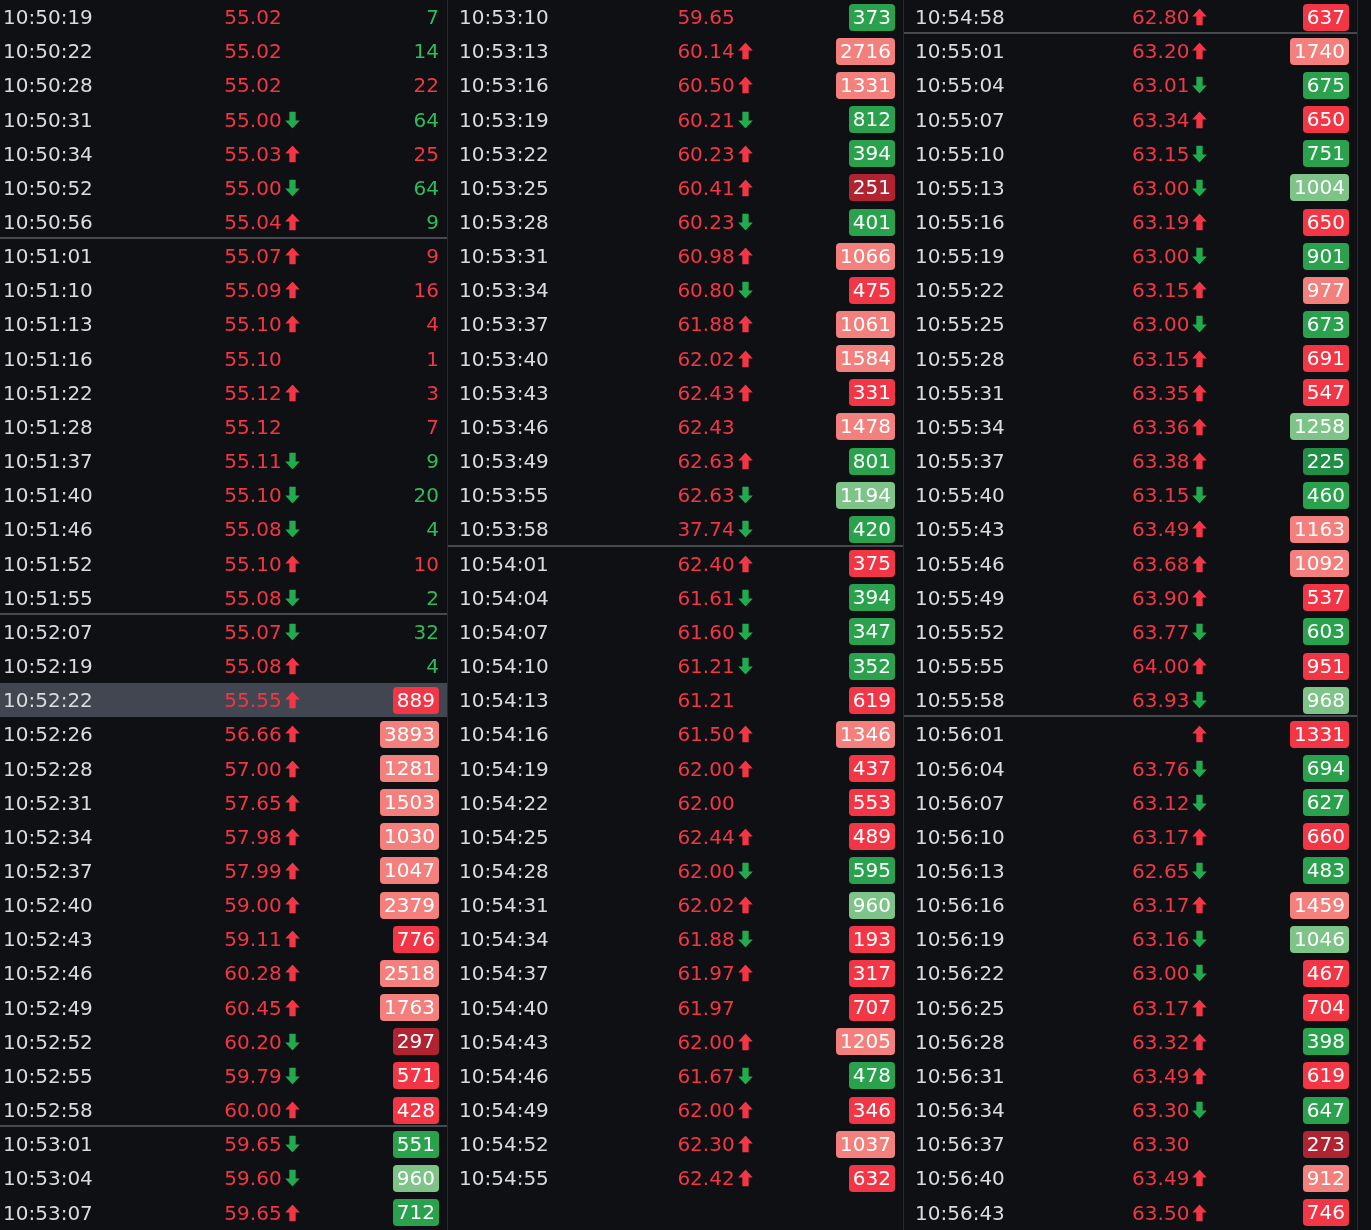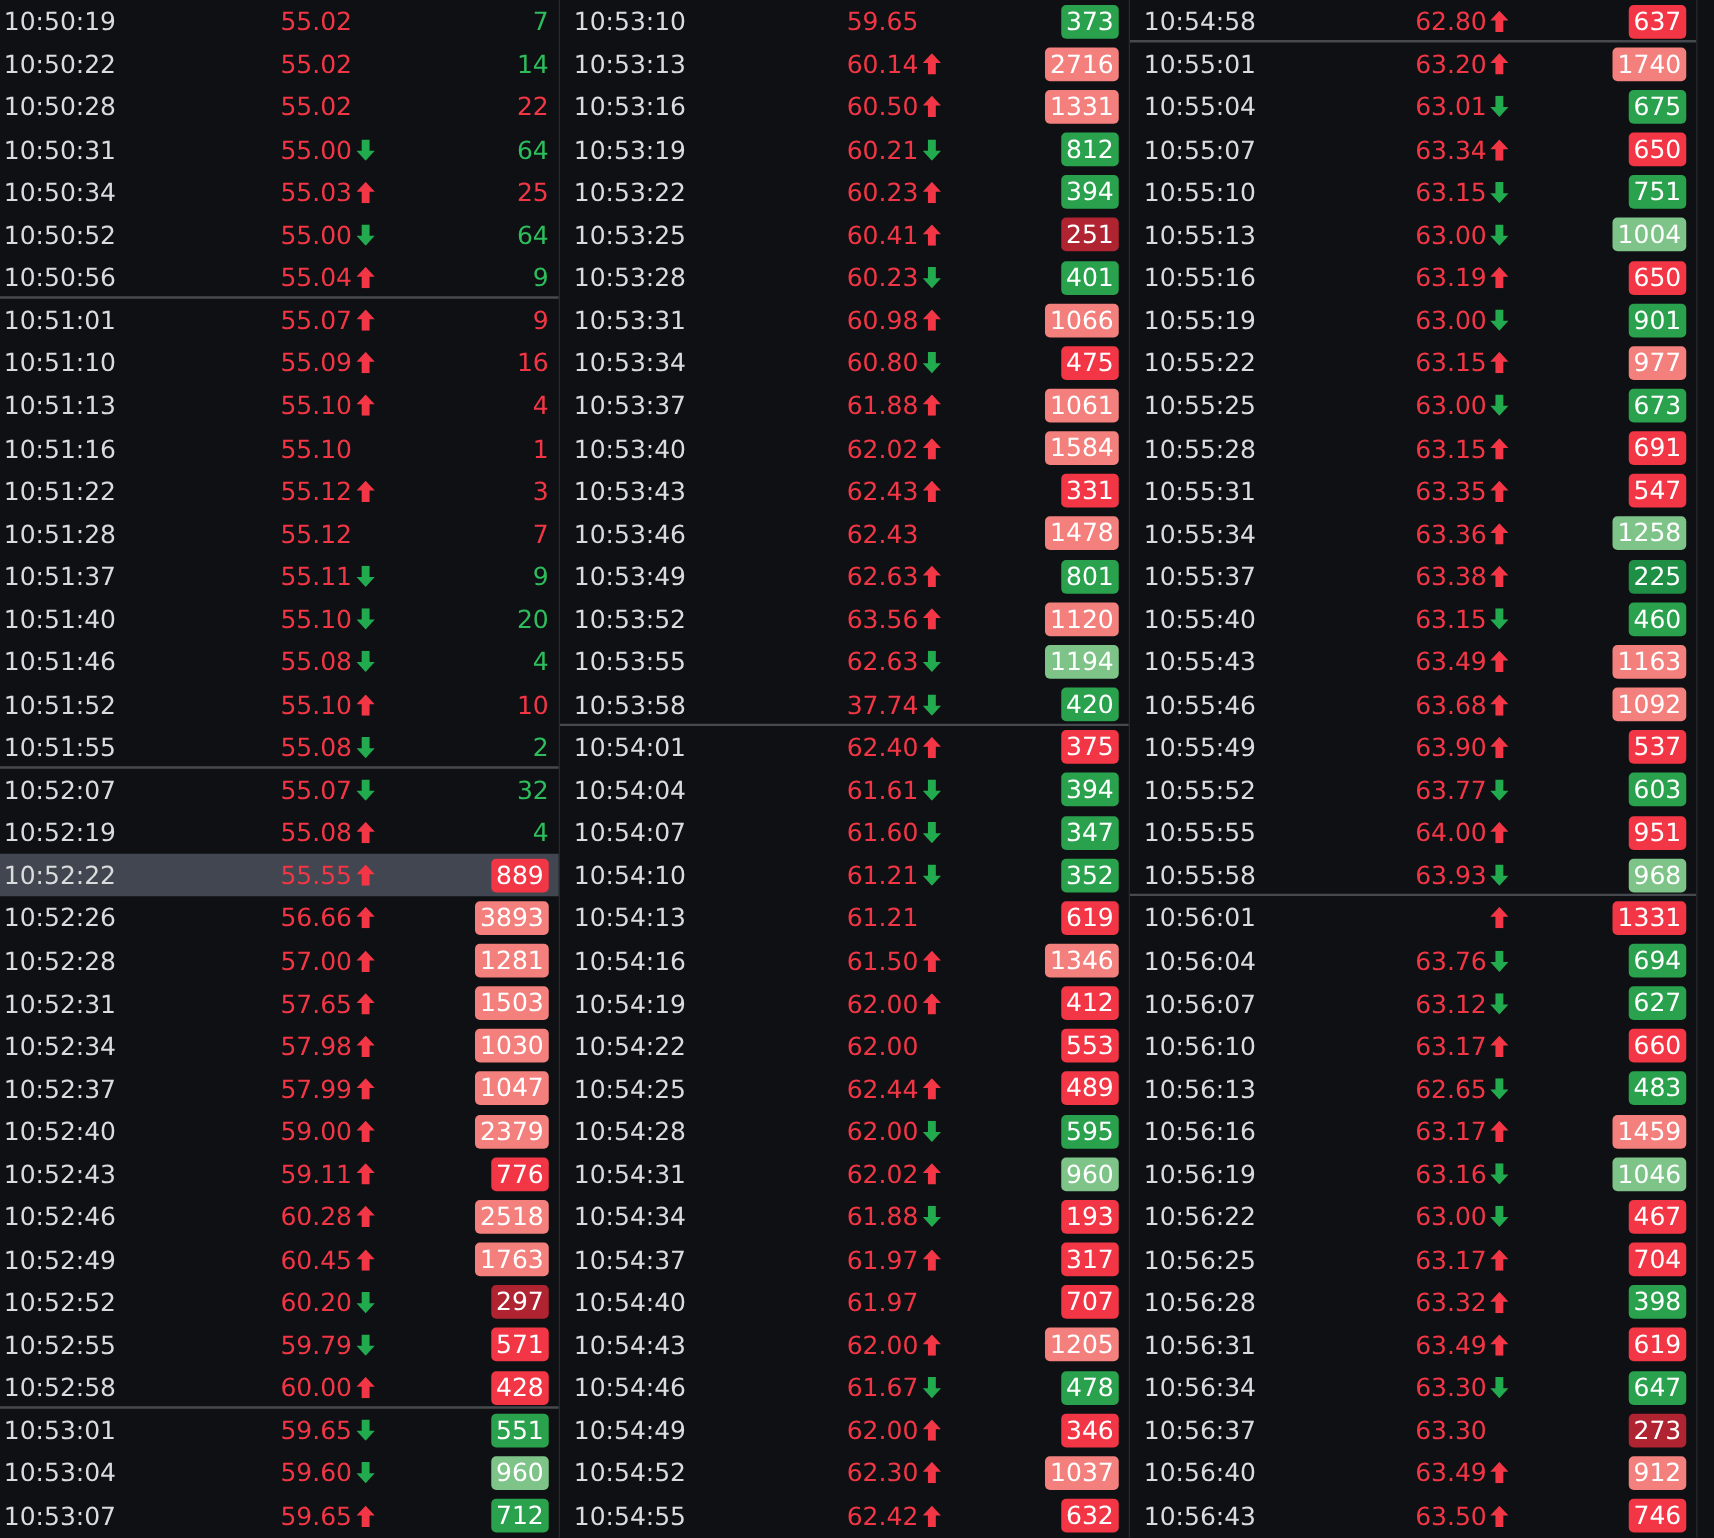--- a/index.html
+++ b/index.html
@@ -570,31 +570,20 @@
     <span class="time">10:53:49</span>
     <span class="pricebox"><span class="price">62.63</span></span>
     <span class="arrow arrow-up">
           <svg viewBox="0 0 12 14" fill="currentColor">
             <polygon points="6,0 12,6.5 8.6,6.5 8.6,14 3.4,14 3.4,6.5 0,6.5"></polygon>
           </svg>
         </span>
 
     <span class="vol badge-green badge">801</span>
   </div>
-      <div class="row up">
-    <span class="time">10:53:52</span>
-    <span class="pricebox"><span class="price">63.56</span></span>
-    <span class="arrow arrow-up">
-          <svg viewBox="0 0 12 14" fill="currentColor">
-            <polygon points="6,0 12,6.5 8.6,6.5 8.6,14 3.4,14 3.4,6.5 0,6.5"></polygon>
-          </svg>
-        </span>
-
-    <span class="vol badge-red-light badge">1120</span>
-  </div>
       <div class="row down">
     <span class="time">10:53:55</span>
     <span class="pricebox"><span class="price">62.63</span></span>
 
     <span class="arrow arrow-down">
           <svg viewBox="0 0 12 14" fill="currentColor">
             <polygon points="6,14 0,7.5 3.4,7.5 3.4,0 8.6,0 8.6,7.5 12,7.5"></polygon>
           </svg>
         </span>
     <span class="vol badge-green-light badge">1194</span>
@@ -673,21 +662,21 @@
   </div>
       <div class="row up">
     <span class="time">10:54:19</span>
     <span class="pricebox"><span class="price">62.00</span></span>
     <span class="arrow arrow-up">
           <svg viewBox="0 0 12 14" fill="currentColor">
             <polygon points="6,0 12,6.5 8.6,6.5 8.6,14 3.4,14 3.4,6.5 0,6.5"></polygon>
           </svg>
         </span>
 
-    <span class="vol badge-red badge">412</span>
+    <span class="vol badge-red badge">437</span>
   </div>
       <div class="row">
     <span class="time">10:54:22</span>
     <span class="pricebox"><span class="price">62.00</span></span>
 
     <span class="vol badge-red badge">553</span>
   </div>
       <div class="row up">
     <span class="time">10:54:25</span>
     <span class="pricebox"><span class="price">62.44</span></span>

